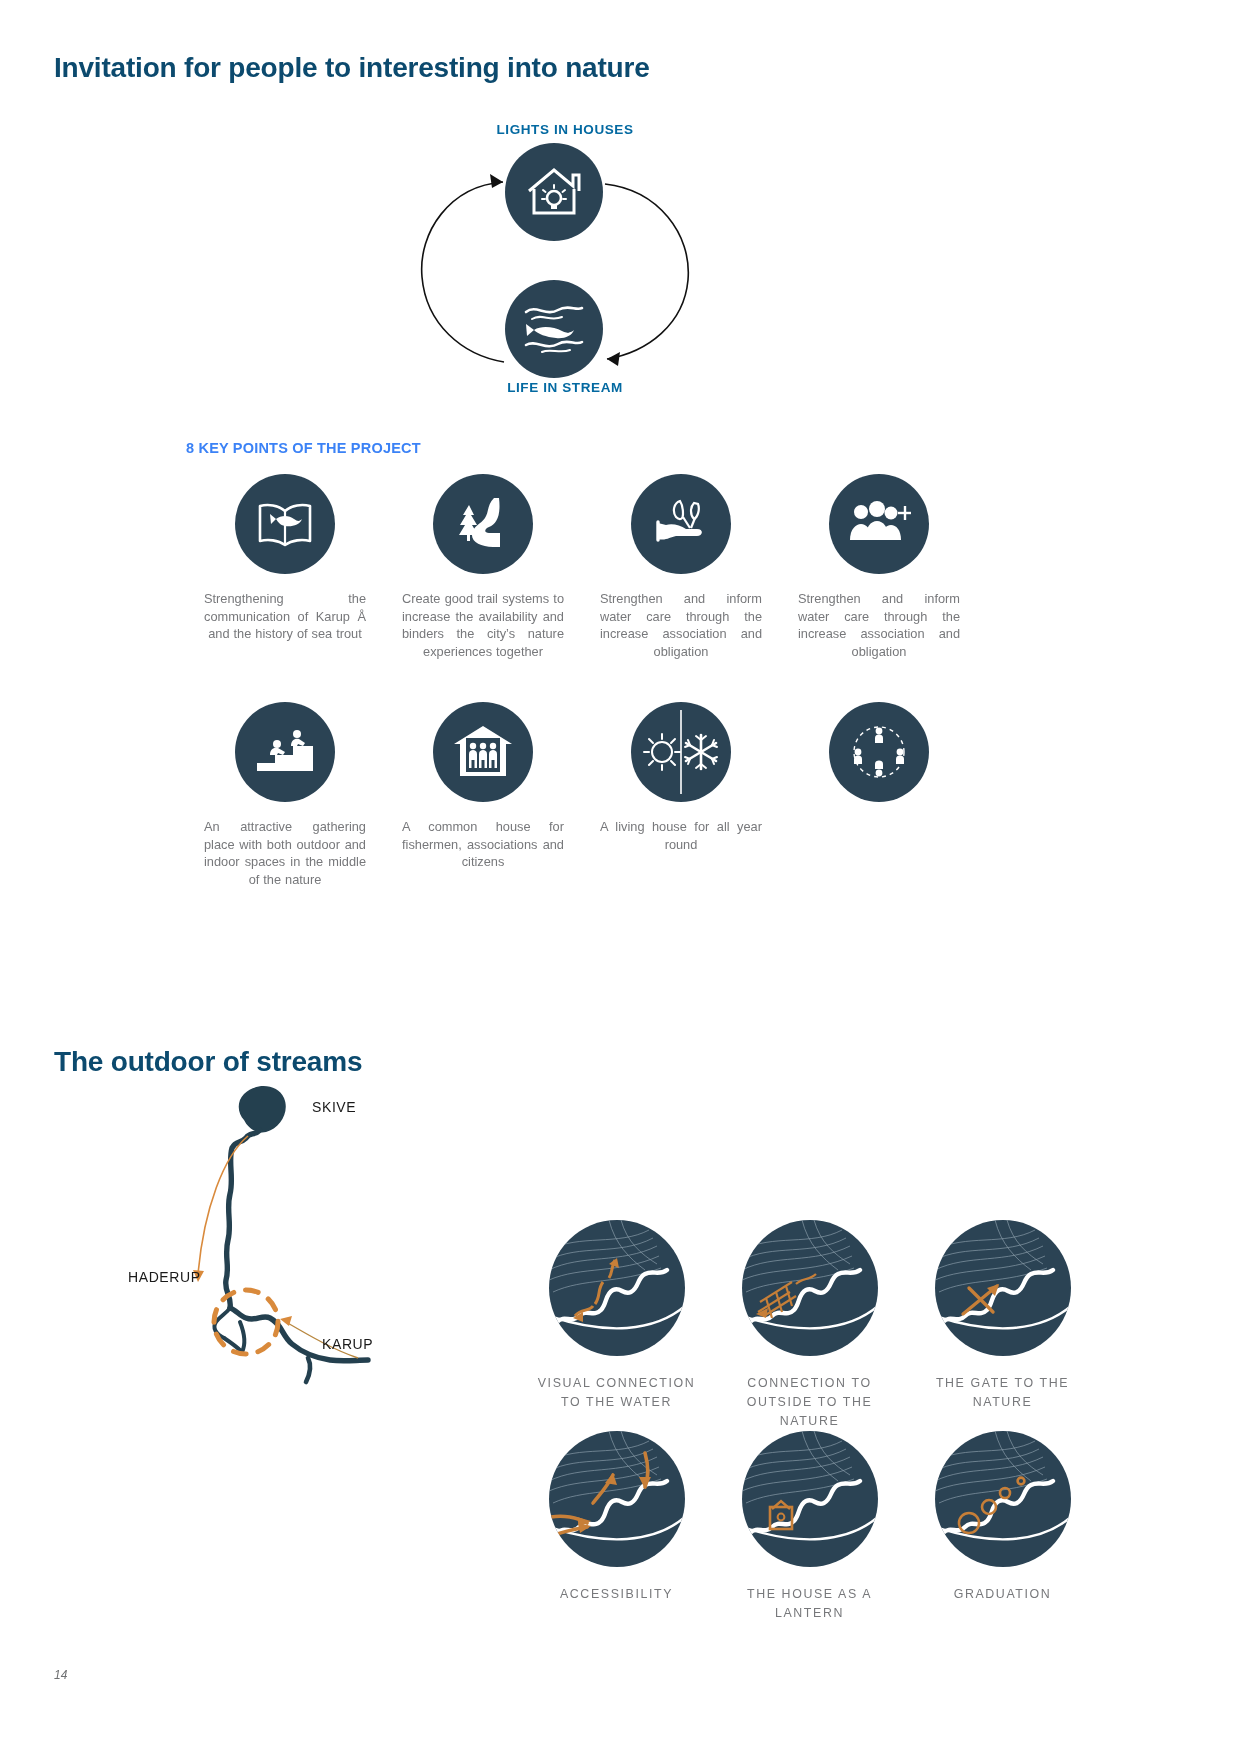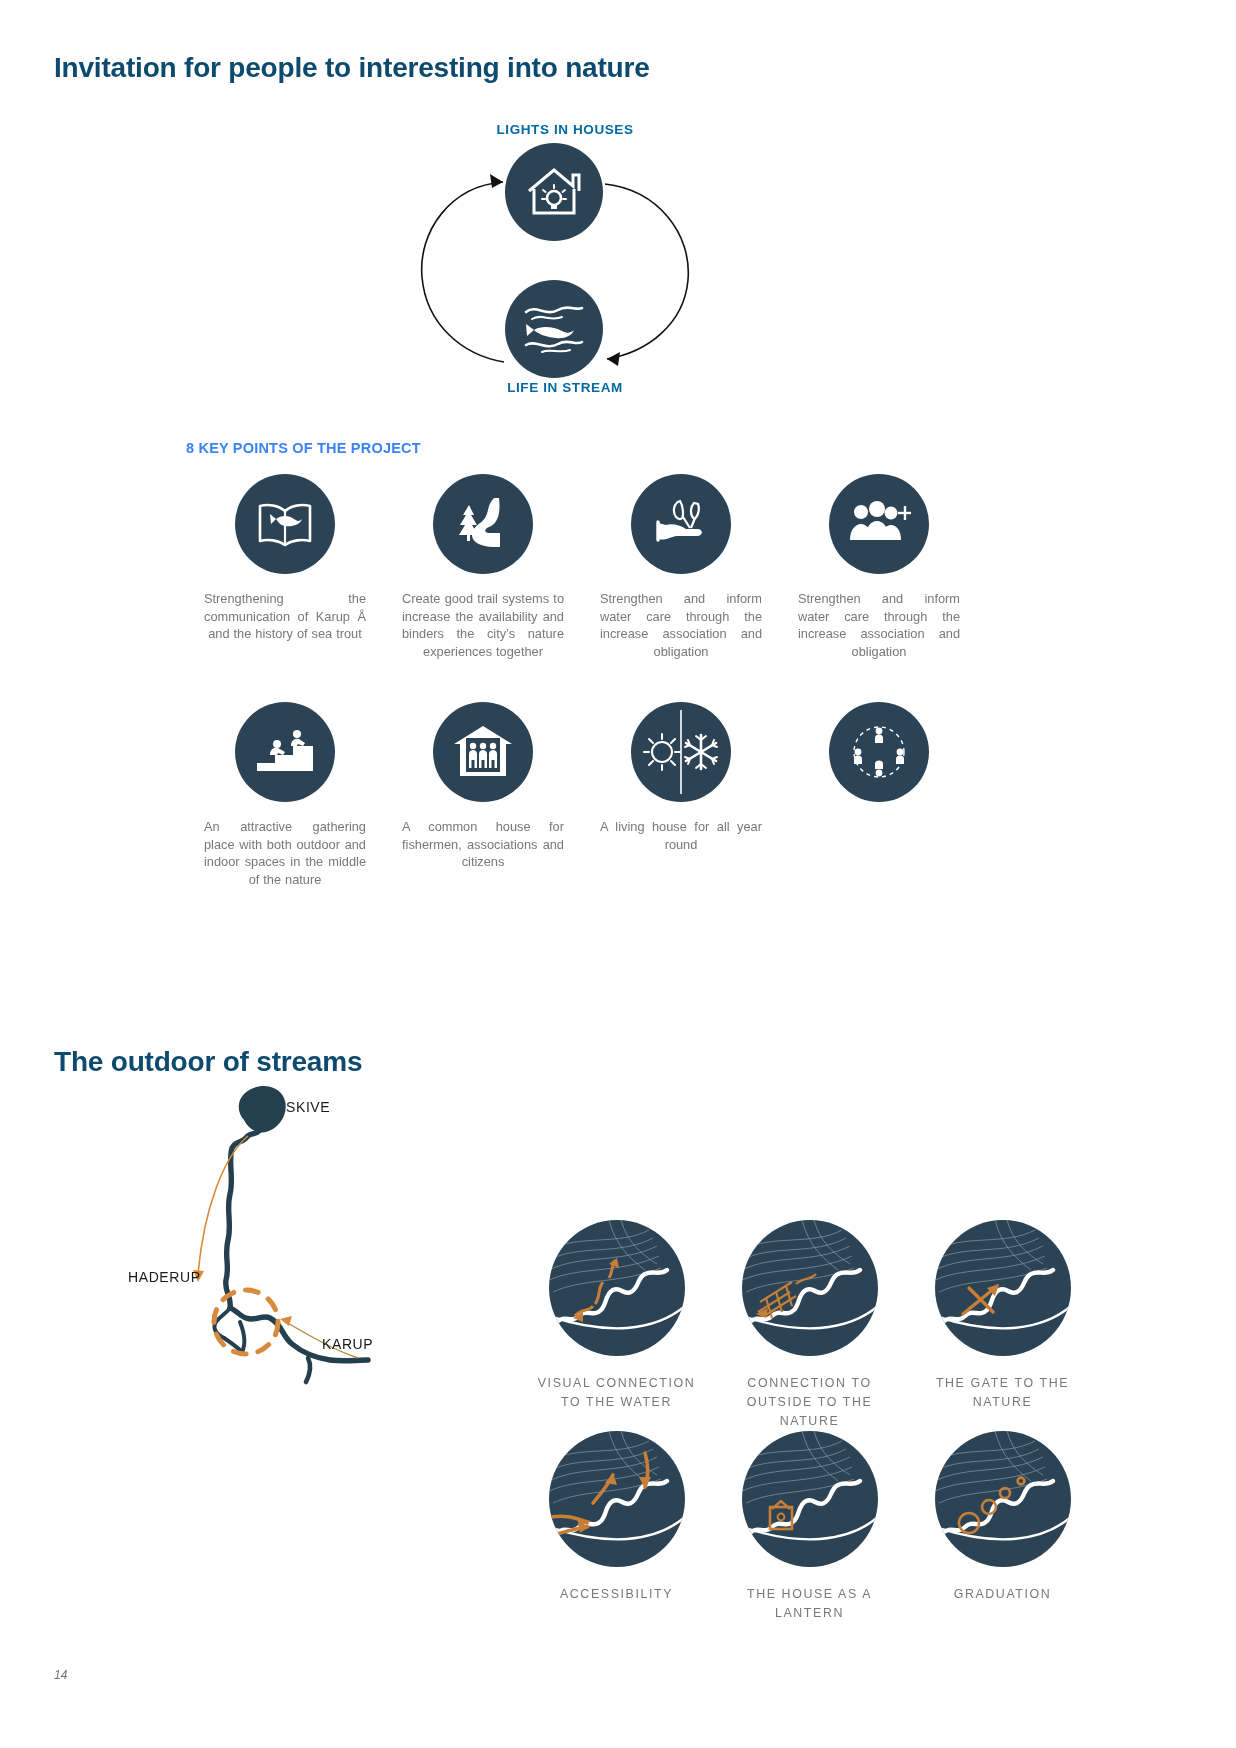--- a/index.html
+++ b/index.html
@@ -75,21 +75,21 @@
 
   
   .map-wrap { position: absolute; left: 120px; top: 1060px; width: 340px; height: 340px; }
   .map-label {
     position: absolute;
     font-size: 14px;
     color: #1a1a1a;
     letter-spacing: 0.6px;
     white-space: nowrap;
   }
-  #label-skive   { left: 166px; top: 39px; }
+  #label-skive   { left: 166px; top: 39px; padding-left: 26px; }
   #label-haderup { left: 8px;  top: 209px; }
   #label-karup   { left: 202px; top: 276px; }
 
   
   .concepts { position: absolute; left: 520px; top: 1142px; width: 580px; }
   .c-row { display: flex; }
   .c-cell { width: 193px; display: flex; flex-direction: column; align-items: center; }
   .c-disc {
     width: 136px; height: 136px; border-radius: 50%;
     background: #2b4354;

